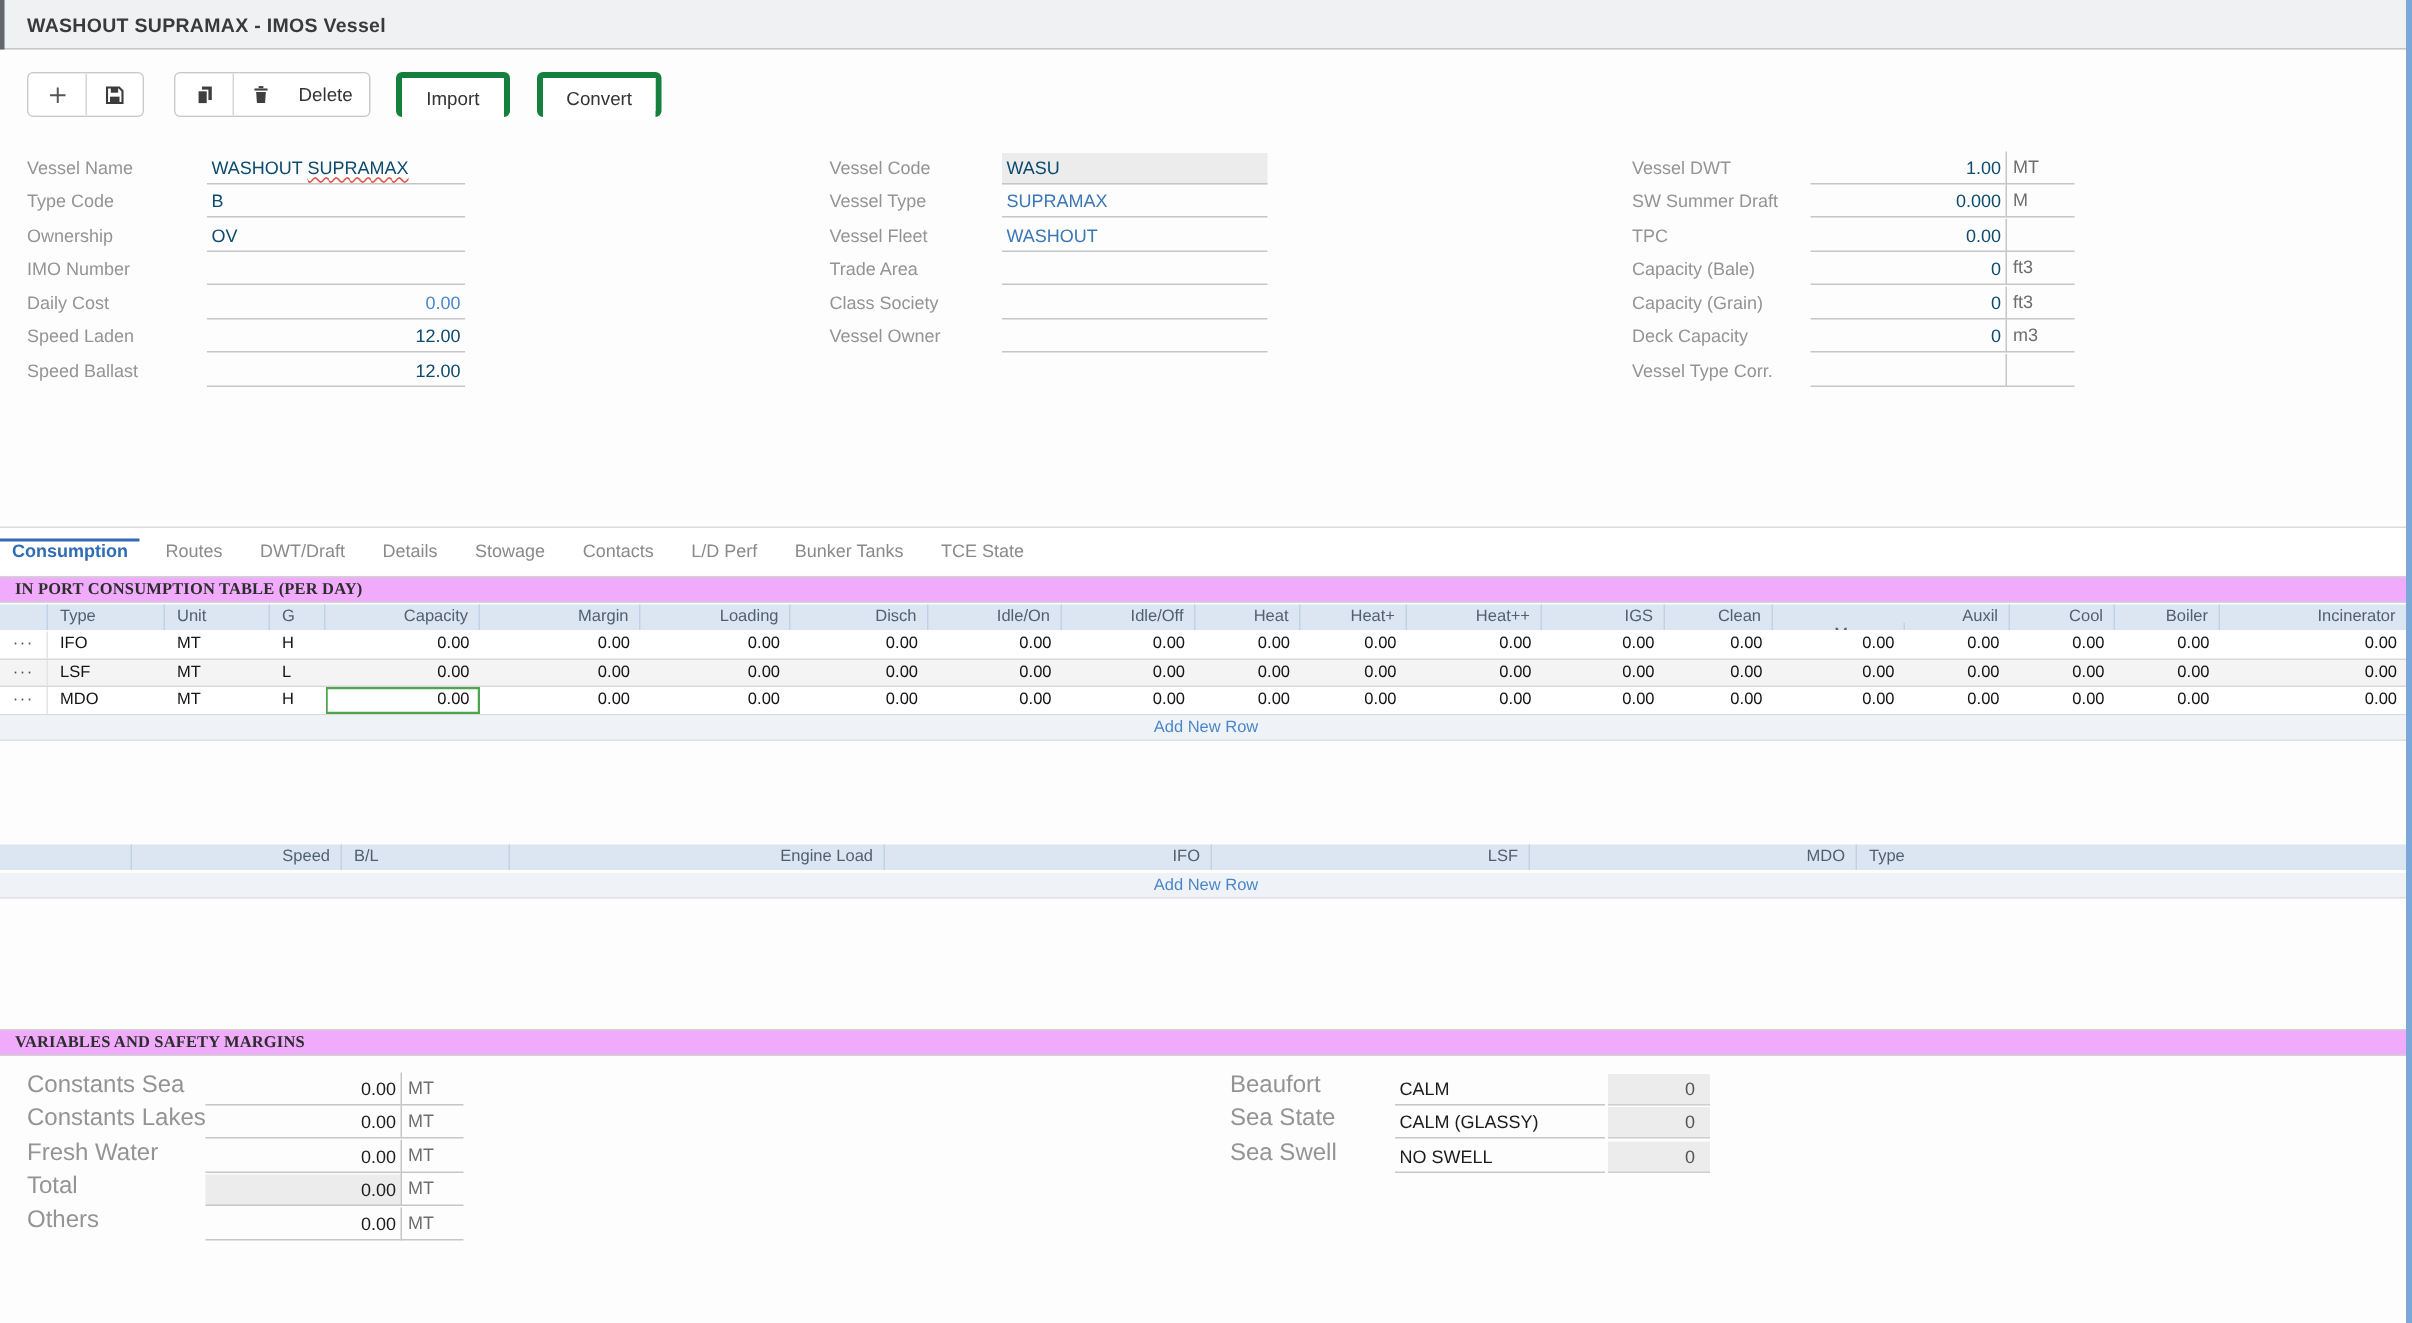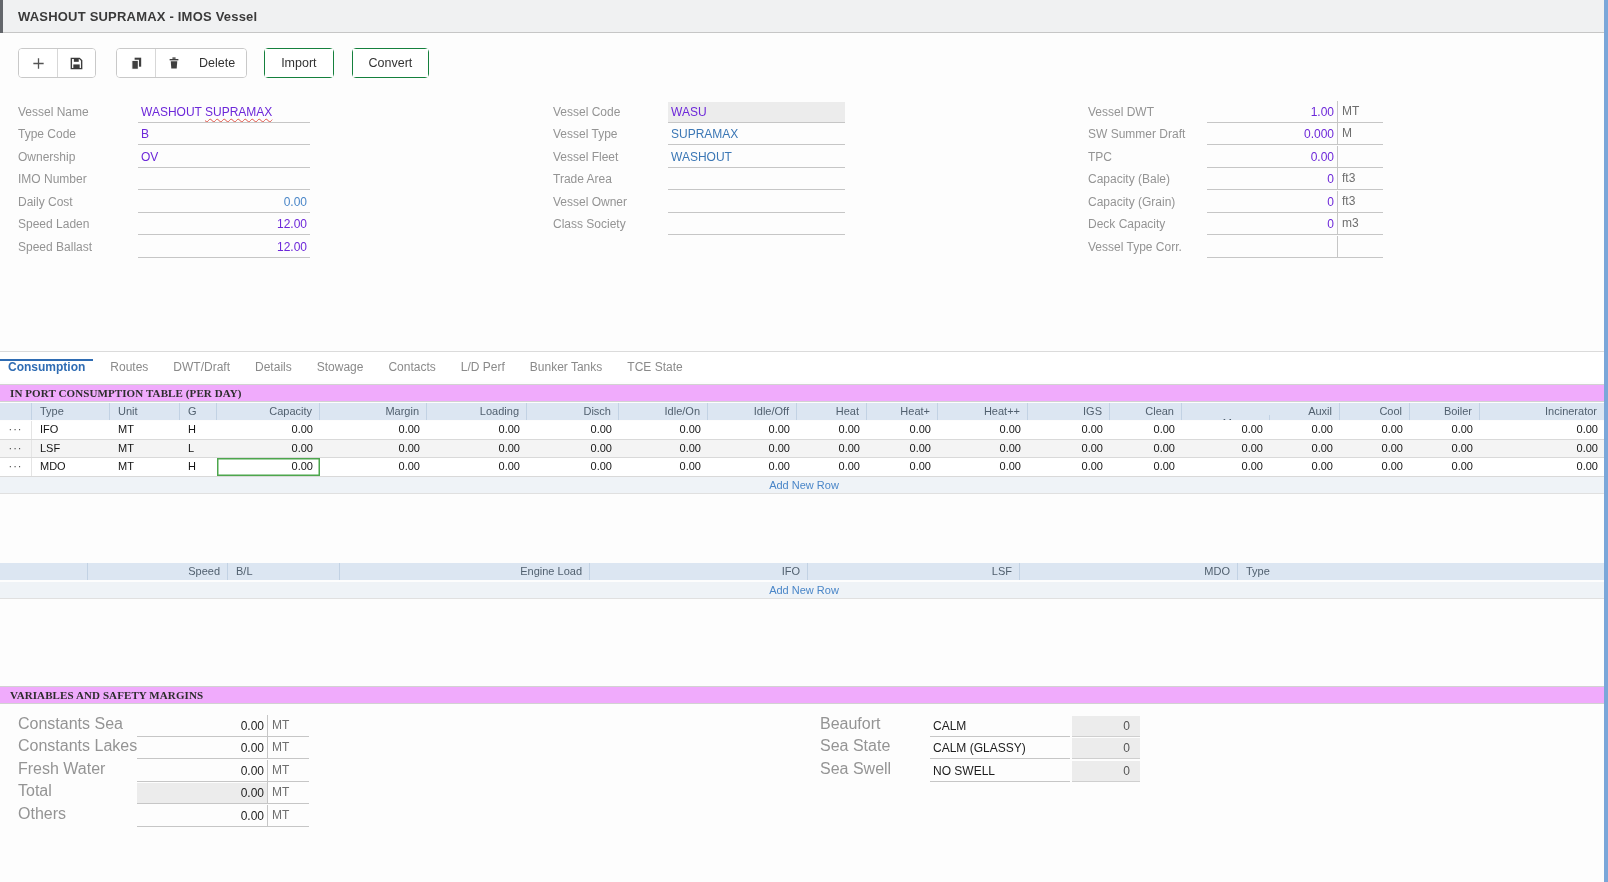--- a/index.html
+++ b/index.html
@@ -16,31 +16,31 @@
 
   
   .titlebar{position:absolute;left:0;top:0;right:0;height:33px;background:#f0f1f2;border-bottom:1px solid #c6c6c6;display:flex;align-items:center;}
   .title{font-size:13px;font-weight:bold;color:#3a3a3a;padding-left:18px;letter-spacing:.2px;}
 
   
   .toolbar{position:absolute;left:18px;top:48px;display:flex;align-items:center;}
   .btn-group{display:flex;border:1px solid #c9c9c9;border-radius:4px;overflow:hidden;background:#fff;}
   .tb-btn{display:flex;align-items:center;justify-content:center;gap:7px;height:28px;min-width:38px;padding:0 11px;background:#fff;font-size:12.5px;color:#333;cursor:pointer;}
   .tb-btn + .tb-btn{border-left:1px solid #d7d7d7;gap:18px;}
-  .tb-single{border:1px solid #15803d;border-radius:4px;background:#fff;height:30px;}
+  .tb-single{border:4px solid #15803d;border-radius:4px;background:#fff;height:30px;}
   .tb-single .tb-btn{height:28px;padding:0 16px;}
   .ml20{margin-left:20px;} .ml17{margin-left:17px;} .ml18{margin-left:18px;}
   .icon{display:inline-flex;align-items:center;justify-content:center;}
 
   
   .fcol{position:absolute;top:100px;}
   #left-fields{left:18px;} #mid-fields{left:553px;} #right-fields{left:1088px;}
   .frow{display:flex;align-items:flex-end;height:22.5px;}
   .flabel{font-size:12px;color:#949494;padding-bottom:4px;white-space:nowrap;}
-  .fvalue{border-bottom:1px solid #c6c6c6;font-size:12px;color:#6d28d9;height:21px;line-height:20px;padding:0 3px;white-space:nowrap;overflow:hidden;}
+  .fvalue{border-bottom:1px solid #c6c6c6;font-size:12px;color:#0c4a6e;height:21px;line-height:20px;padding:0 3px;white-space:nowrap;overflow:hidden;}
   .fvalue.right{text-align:right;}
   .fvalue.blue{color:var(--link);}
   .fvalue.link{color:#3b77b5;}
   .fvalue.readonly{background:#ececec;}
   .funit{font-size:12px;color:#6e6e6e;border-left:1px solid #c6c6c6;border-bottom:1px solid #c6c6c6;height:22px;line-height:21px;padding-left:4px;}
   .wavy{text-decoration:underline wavy var(--wavy);text-decoration-thickness:1px;text-underline-offset:2px;}
 
   
   .tabs{position:absolute;left:0;top:351px;right:0;height:31px;border-top:1px solid #dbdbdb;display:flex;align-items:flex-end;background:#fff;}
   .tab{position:relative;font-size:12px;color:#8a8a8a;padding:0 8px 8px 8px;margin-right:9px;cursor:pointer;white-space:nowrap;}
@@ -183,25 +183,25 @@
       </div>
       <div class="frow">
         <span class="flabel" style="width: 115px;">Vessel Fleet</span>
         <div class="fvalue link" style="width: 177px;">WASHOUT</div>
       </div>
       <div class="frow">
         <span class="flabel" style="width: 115px;">Trade Area</span>
         <div class="fvalue" style="width: 177px;"></div>
       </div>
       <div class="frow">
+        <span class="flabel" style="width: 115px;">Class Society</span>
+        <div class="fvalue" style="width: 177px;"></div>
+      </div>
+      <div class="frow">
         <span class="flabel" style="width: 115px;">Vessel Owner</span>
-        <div class="fvalue" style="width: 177px;"></div>
-      </div>
-      <div class="frow">
-        <span class="flabel" style="width: 115px;">Class Society</span>
         <div class="fvalue" style="width: 177px;"></div>
       </div>
     </div>
   <div class="fcol" id="right-fields">
       <div class="frow">
         <span class="flabel" style="width: 119px;">Vessel DWT</span>
         <div class="fvalue right" style="width: 130px;">1.00</div>
         <span class="funit" style="width: 46px;">MT</span>
       </div>
       <div class="frow">

